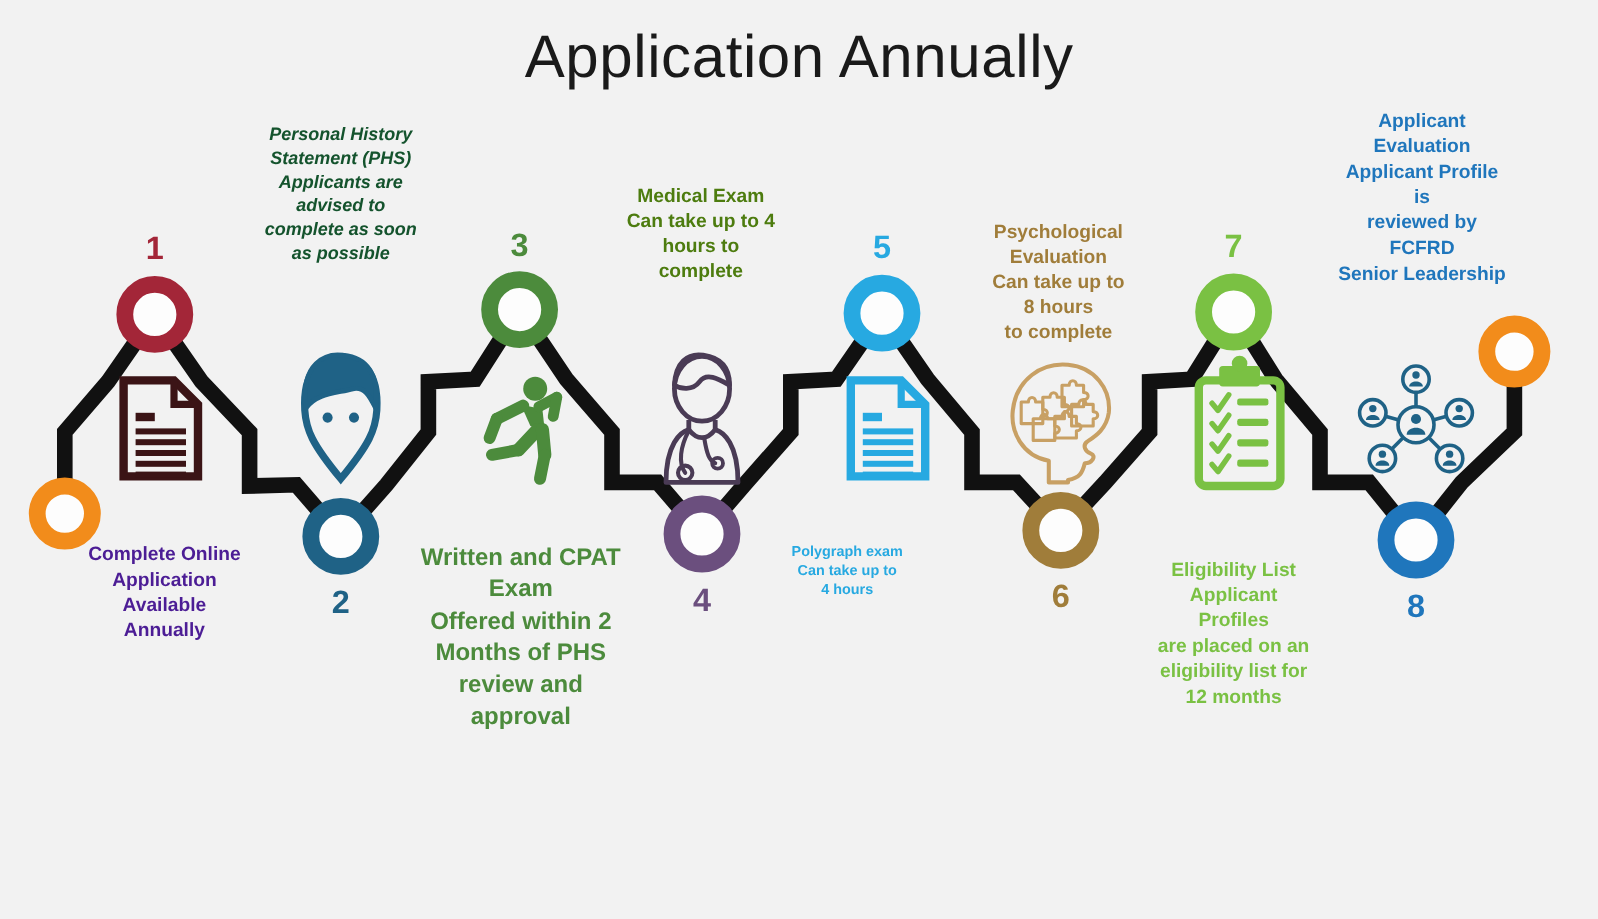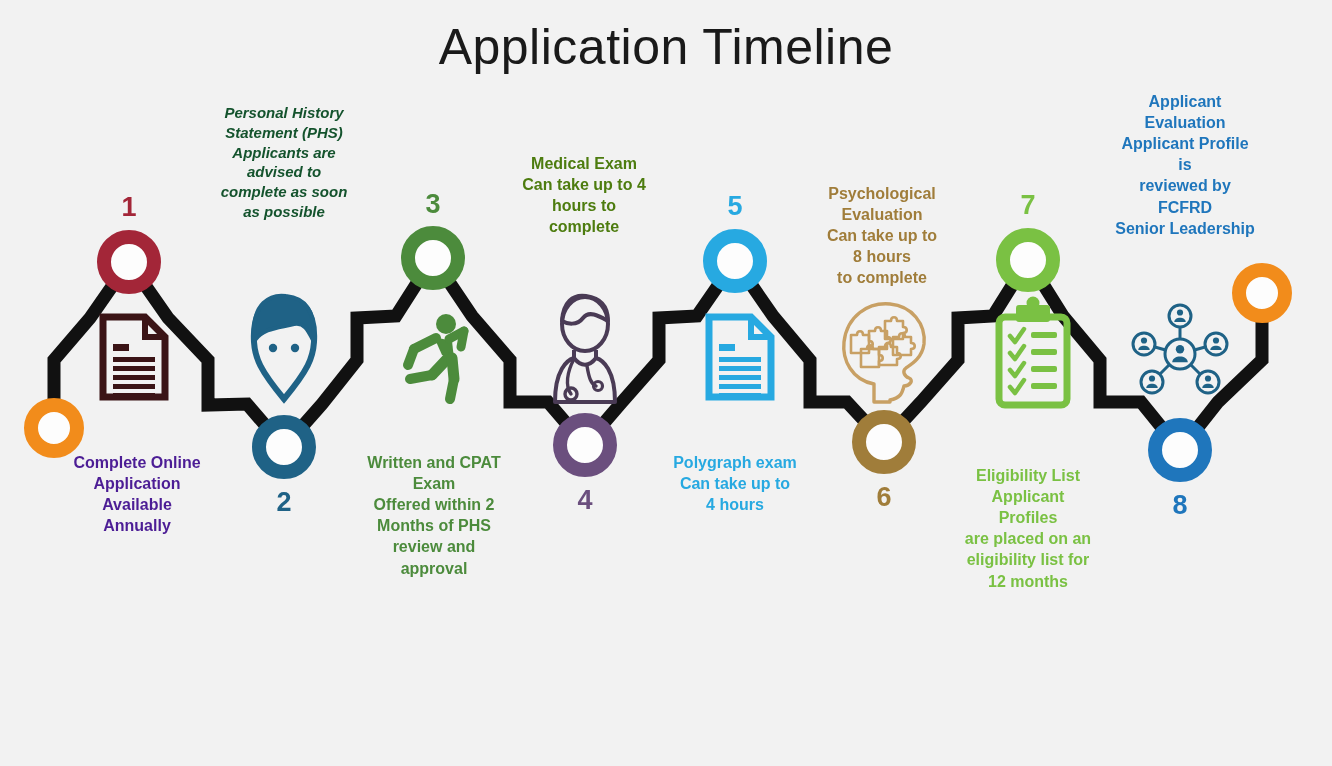--- a/index.html
+++ b/index.html
@@ -56,21 +56,21 @@
     font-size: 27px;
     font-family: "Liberation Sans", sans-serif;
     width: 60px;
   }
 </style>
 </head>
 <body>
 
 <div id="stage">
 
-  <div id="page-title">Application Timeline</div>
+  <div id="page-title">Application Annually</div>
 
   <svg class="board" viewBox="0 0 1332 766">
     <g id="connector-group">
         <path d="M 54 428 L 54 360 L 90 318 L 129 262 L 168 318 L 208 360 L 208 405 L 247 404 L 284 447 L 322 404 L 357 360 L 357 318 L 396 316 L 433 258 L 472 316 L 510 360 L 510 402 L 548 402 L 585 445 L 622 402 L 659 360 L 659 318 L 697 316 L 735 261 L 773 316 L 810 360 L 810 402 L 847 402 L 884 442 L 921 402 L 958 360 L 958 318 L 993 316 L 1028 260 L 1063 316 L 1100 360 L 1100 402 L 1141 402 L 1180 450 L 1218 402 L 1262 360 L 1262 293" fill="none" stroke="#111111" stroke-width="13" stroke-linejoin="miter" stroke-linecap="butt"></path>
       </g>
     <g id="icons-group">
         <g>
           <path d="M 103 317 L 145 317 L 165 337 L 165 397 L 103 397 Z" fill="none" stroke="#3B1416" stroke-width="7" stroke-linejoin="miter"></path>
           <path d="M 145 317 L 145 337 L 165 337" fill="none" stroke="#3B1416" stroke-width="6"></path>
           <rect x="113" y="344" width="16" height="7" fill="#3B1416"></rect>
@@ -270,31 +270,31 @@
       <div class="caption" style="left: 47px; top: 452px; width: 180px; font-size: 16px; color: #4c1d95;">Complete Online
 Application
 Available
 Annually</div>
       <div class="caption" style="left: 194px; top: 103px; width: 180px; font-size: 15px; color: #14532d; font-style: italic;">Personal History
 Statement (PHS)
 Applicants are
 advised to
 complete as soon
 as possible</div>
-      <div class="caption" style="left: 344px; top: 452px; width: 180px; font-size: 16px; color: rgb(76, 139, 60);">Written and CPAT
+      <div class="caption" style="left: 344px; top: 452px; width: 180px; font-size: 20px; color: rgb(76, 139, 60);">Written and CPAT
 Exam
 Offered within 2
 Months of PHS
 review and
 approval</div>
       <div class="caption" style="left: 494px; top: 153px; width: 180px; font-size: 16px; color: #4d7c0f;">Medical Exam
 Can take up to 4
 hours to
 complete</div>
-      <div class="caption" style="left: 645px; top: 452px; width: 180px; font-size: 16px; color: rgb(39, 169, 225);">Polygraph exam
+      <div class="caption" style="left: 616px; top: 452px; width: 180px; font-size: 12px; color: rgb(39, 169, 225);">Polygraph exam
 Can take up to
 4 hours</div>
       <div class="caption" style="left: 792px; top: 139px; width: 180px; font-size: 16px; color: rgb(160, 125, 58); margin-top: 44px;">Psychological
 Evaluation
 Can take up to
 8 hours
 to complete</div>
       <div class="caption" style="left: 938px; top: 465px; width: 180px; font-size: 16px; color: rgb(122, 193, 67);">Eligibility List
 Applicant
 Profiles

